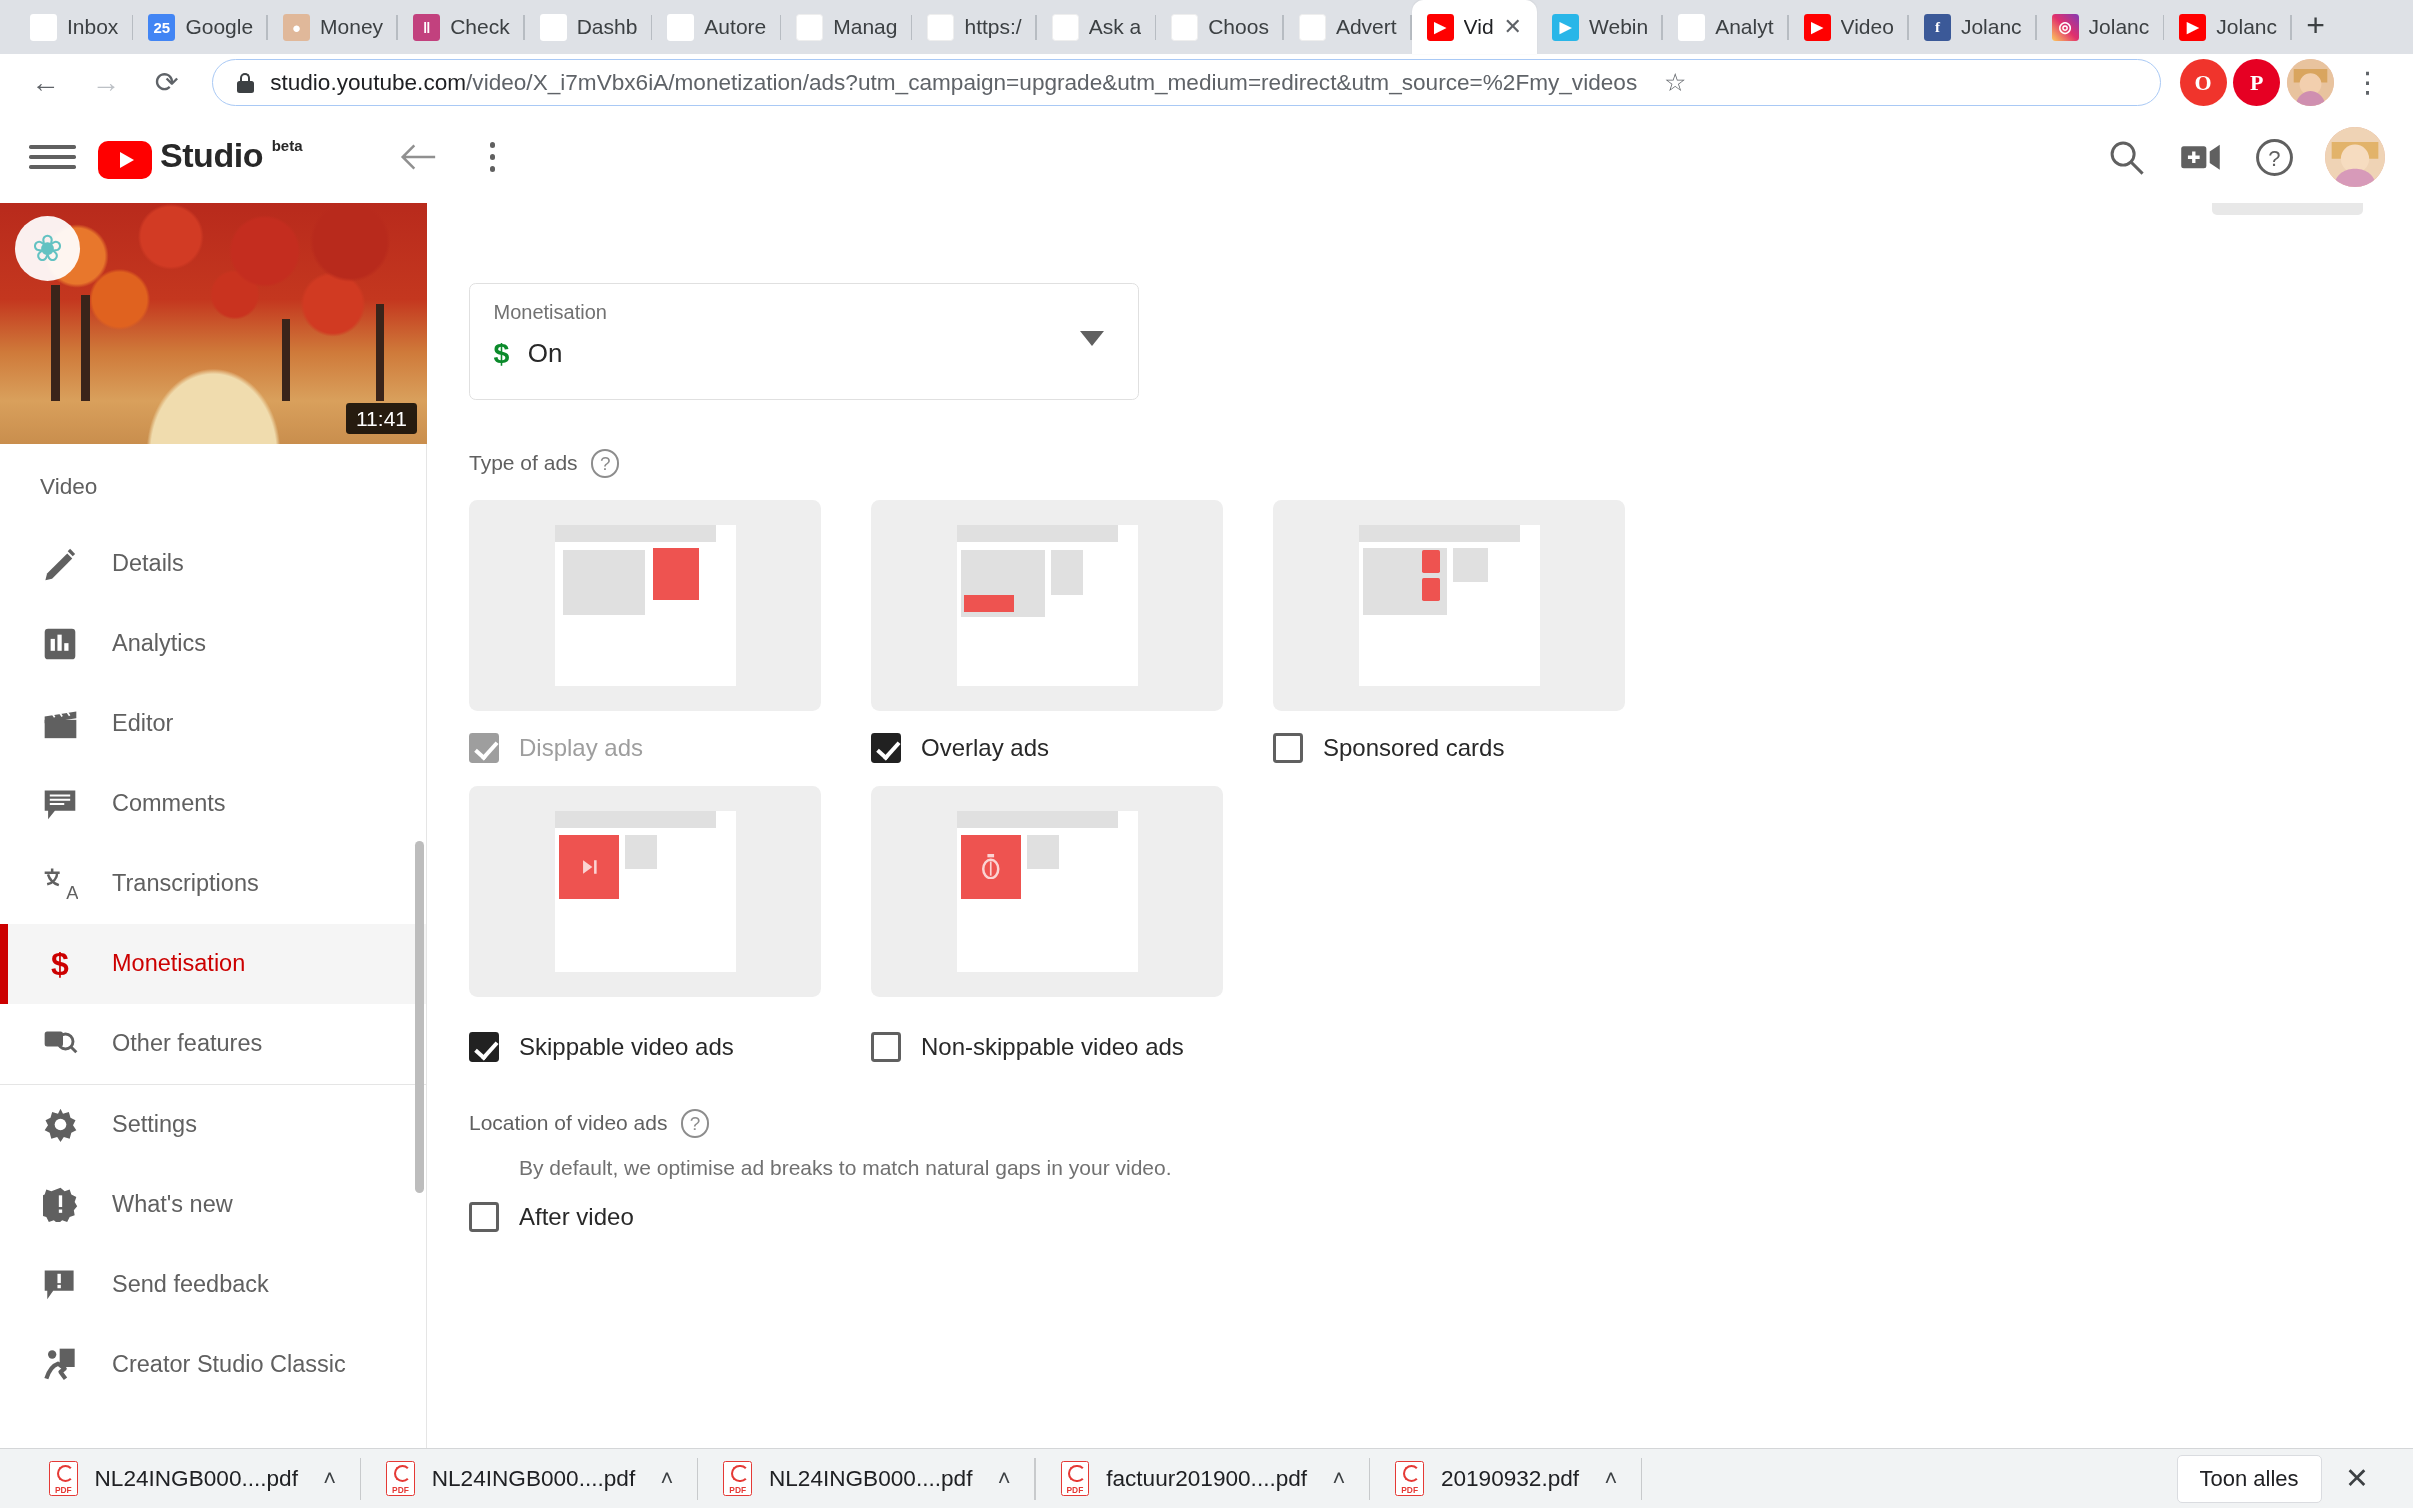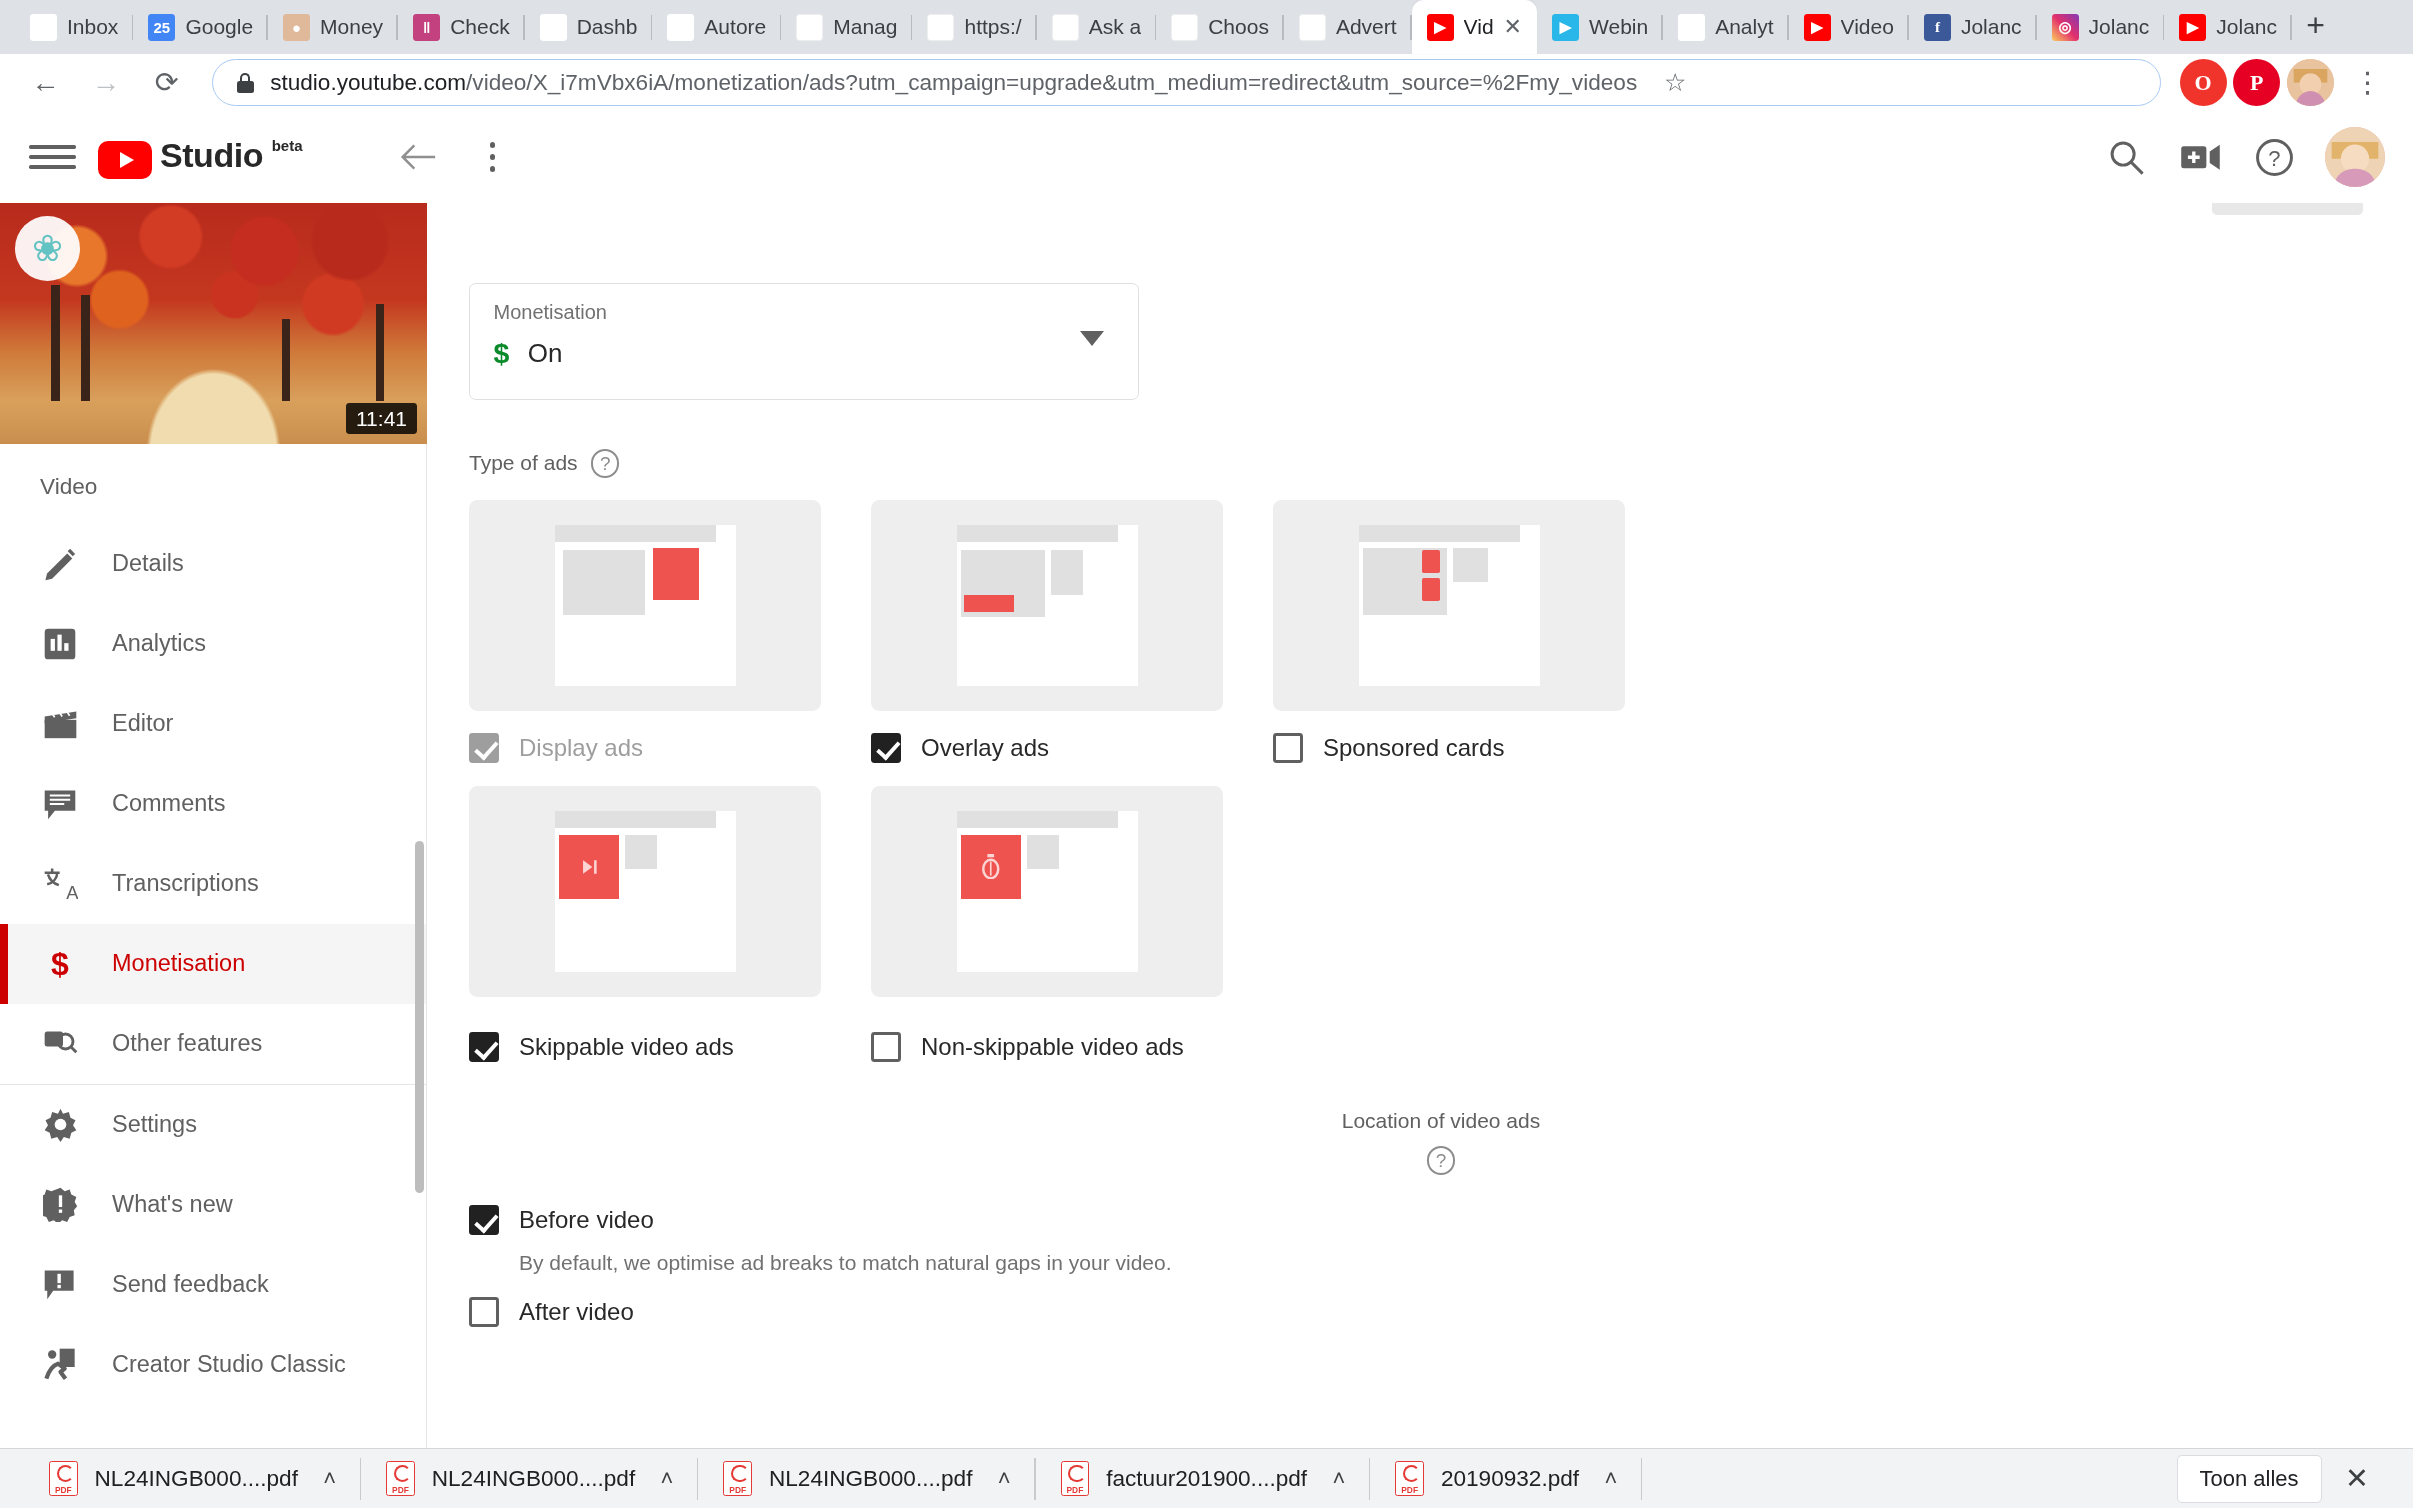--- a/index.html
+++ b/index.html
@@ -561,30 +561,26 @@
           <label class="chkitem c1">
             <span class="cbox checked"></span>
             <span class="clabel">Skippable video ads</span>
           </label>
           <label class="chkitem">
             <span class="cbox"></span>
             <span class="clabel">Non-skippable video ads</span>
           </label>
         </div>
 
-        <div class="sec-label" style="margin-top:47px;flex-direction:column;">
+        <div class="sec-label" style="margin-top:47px;">
           <span>Location of video ads</span>
           <span class="qmark">?</span>
         </div>
 
         <div class="loc-list">
-          <label class="loc-item">
-            <span class="cbox checked"></span>
-            <span class="clabel">Before video</span>
-          </label>
           <div class="loc-hint">By default, we optimise ad breaks to match natural gaps in your video.</div>
           <label class="loc-item">
             <span class="cbox"></span>
             <span class="clabel">After video</span>
           </label>
         </div>
 
       </div>
     </div>
   </div>

